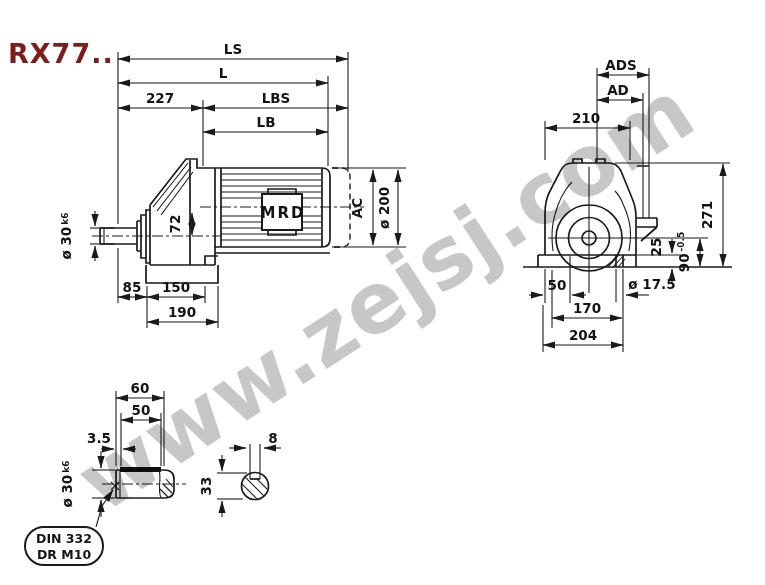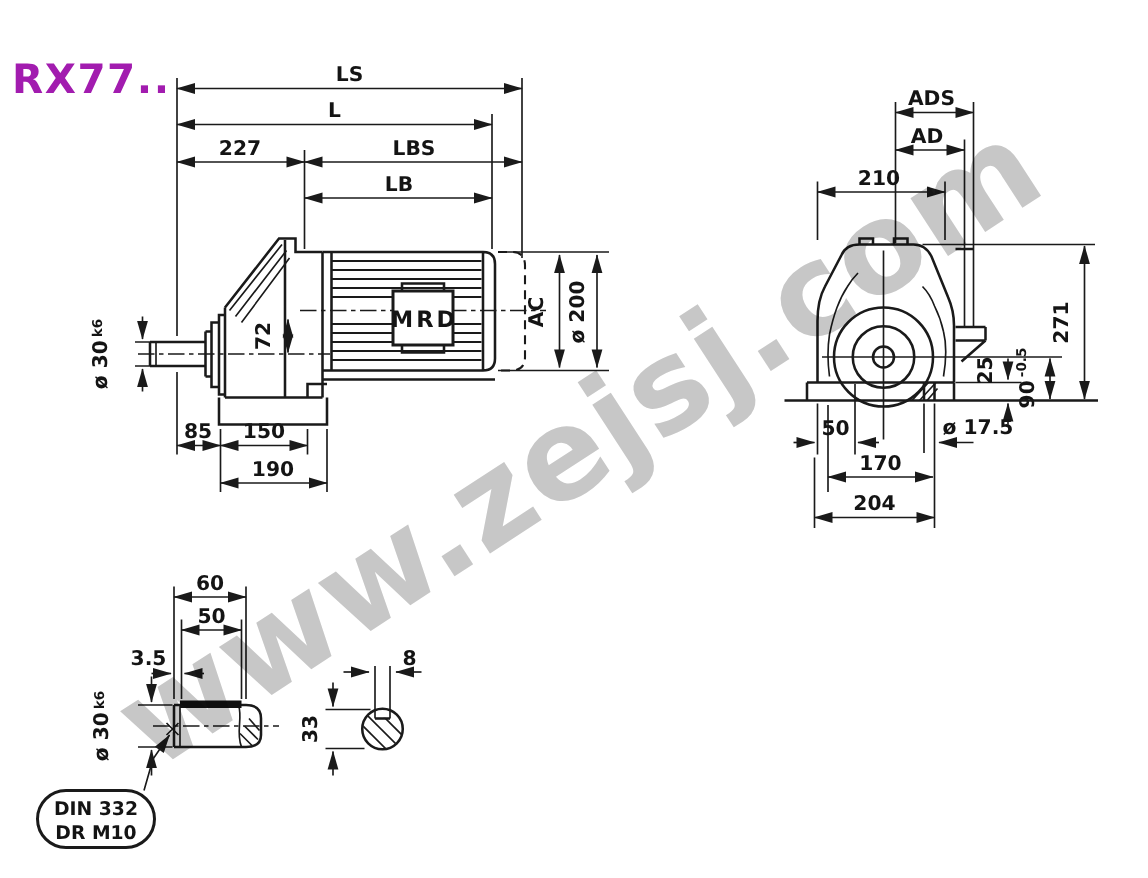--- a/index.html
+++ b/index.html
@@ -1,20 +1,20 @@
 <!DOCTYPE html>
 <html><head>
 <meta charset="utf-8">
 <style>
   html,body{margin:0;padding:0;background:#ffffff;}
   #canvas{position:relative;width:765px;height:585px;background:#ffffff;overflow:hidden;
           font-family:"DejaVu Sans",sans-serif;}
   #drawing{position:absolute;left:0;top:0;}
   #title{position:absolute;left:8px;top:38px;font-size:27px;font-weight:800;
-         letter-spacing:1px;color:#a21caf;}
+         letter-spacing:1px;color:#7f1d1d;}
   #watermark{position:absolute;left:27px;top:246px;width:742px;font-size:84px;
              font-weight:bold;color:#c7c7c7;white-space:nowrap;line-height:1;
              transform:rotate(-33deg);transform-origin:center;letter-spacing:1px;
              mix-blend-mode:multiply;pointer-events:none;}
   svg .o{stroke:#1a1a1a;stroke-width:1.7;fill:none;}
   svg .t{stroke:#1a1a1a;stroke-width:1.1;fill:none;}
   svg .f{stroke:#1a1a1a;stroke-width:1.2;fill:none;}
   svg .c{stroke:#1a1a1a;stroke-width:1;fill:none;stroke-dasharray:11 3 3 3;}
   svg .dash{stroke:#1a1a1a;stroke-width:1.4;fill:none;stroke-dasharray:6 4;}
   svg text{font-family:"DejaVu Sans",sans-serif;font-weight:bold;fill:#141414;}

